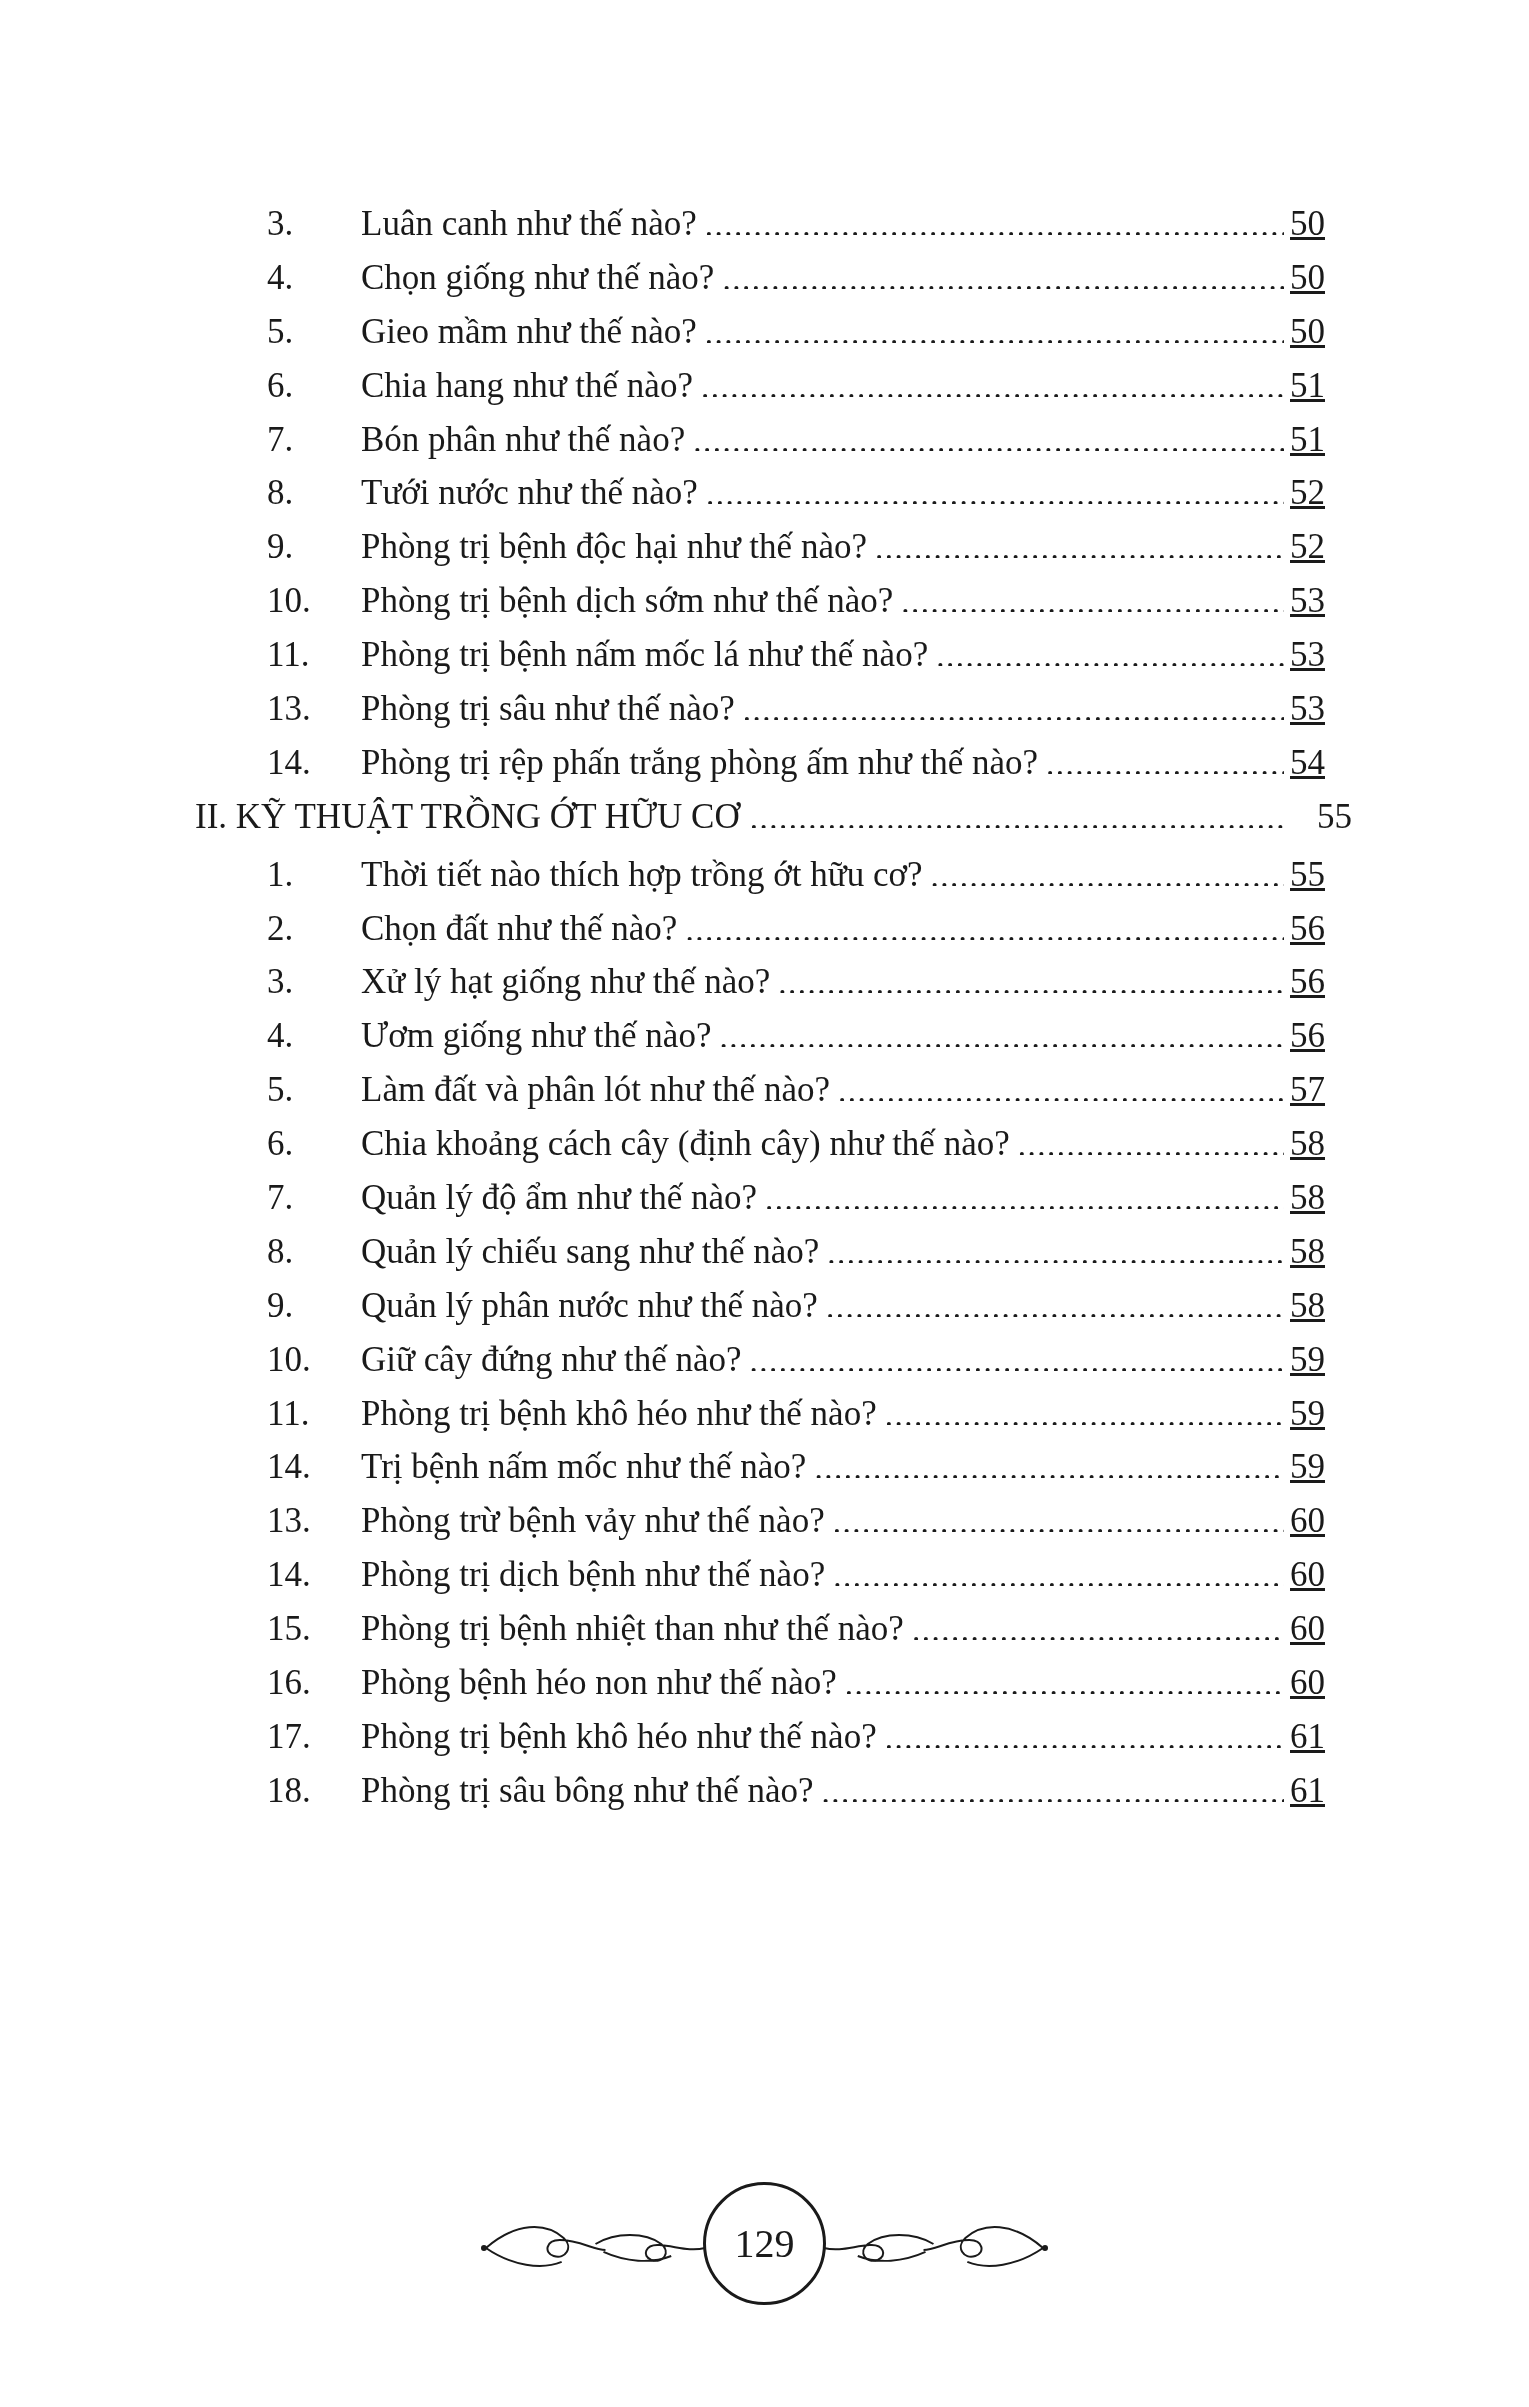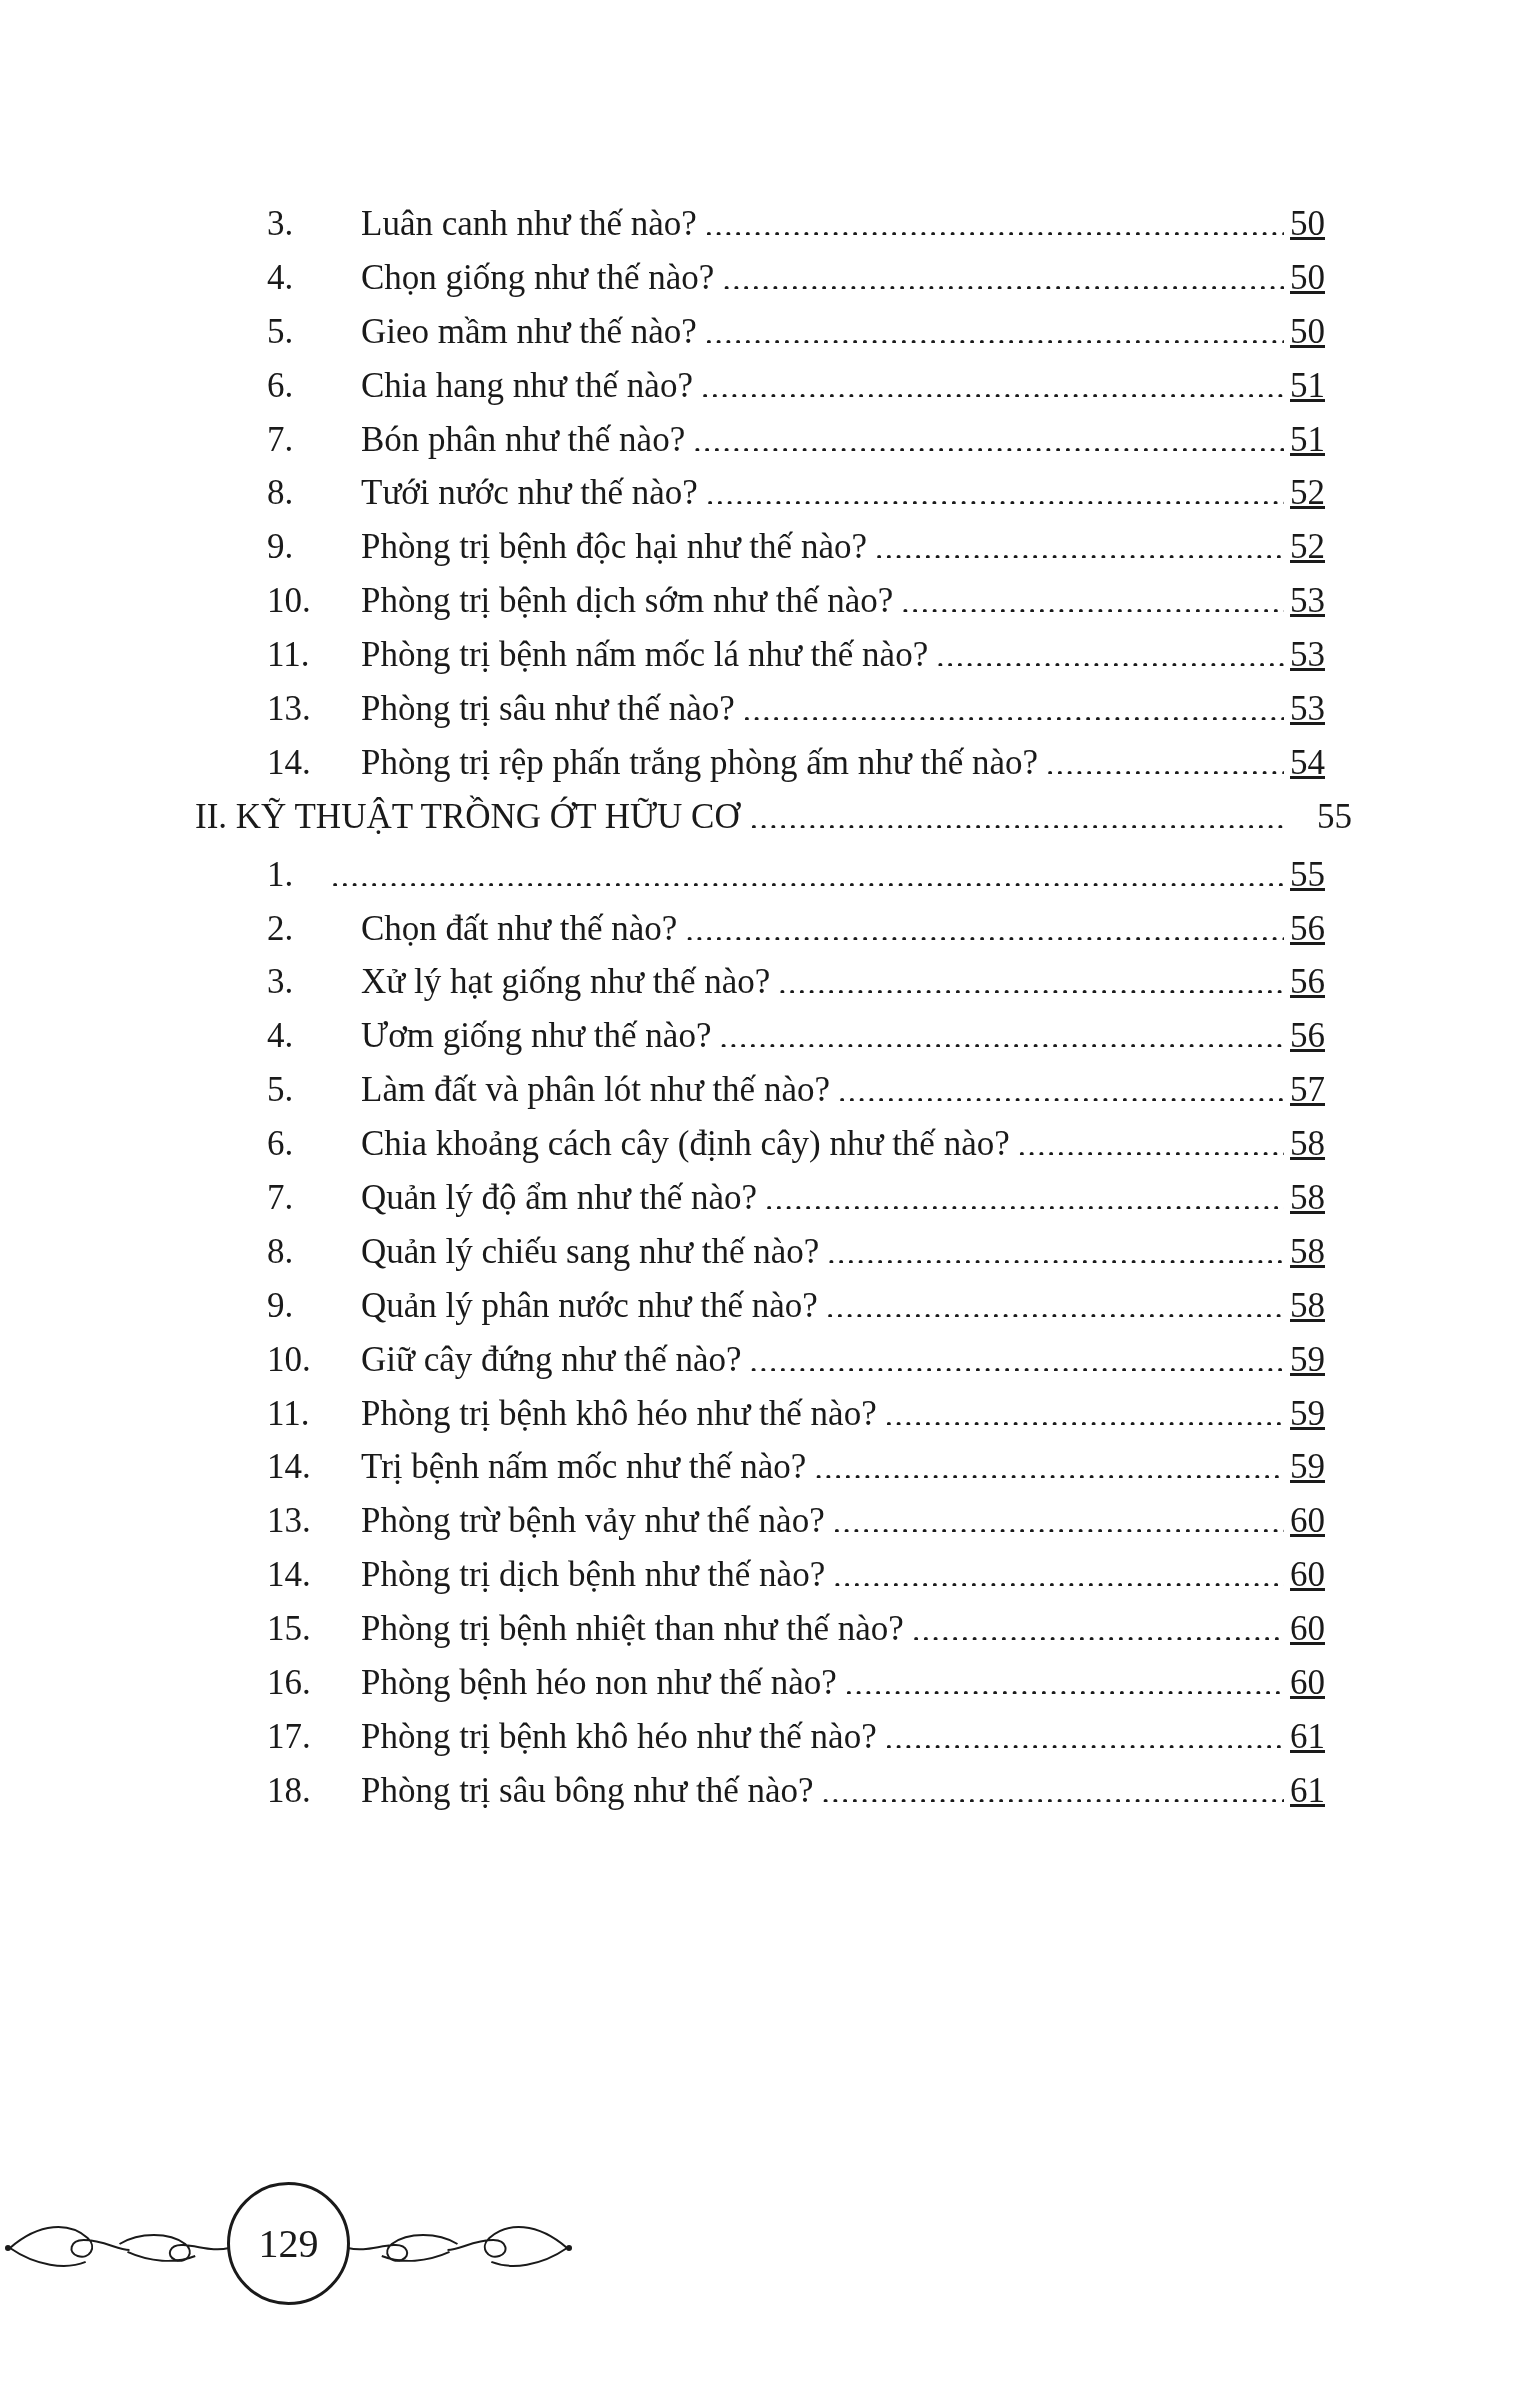--- a/index.html
+++ b/index.html
@@ -118,21 +118,21 @@
 
   
   .footer {
     position: absolute;
     left: 0;
     right: 0;
     top: 2169px;
     height: 149px;
     display: flex;
     align-items: center;
-    justify-content: flex-start;
+    justify-content: center;
   }
 
   .footer-inner {
     position: relative;
     width: 577px;
     height: 129px;
     display: flex;
     align-items: center;
     justify-content: center;
   }
@@ -236,20 +236,21 @@
     </div>
 
     <div class="section-entry">
       <span class="title">II. KỸ THUẬT TRỒNG ỚT HỮU CƠ</span>
       <span class="leader"></span>
       <span class="page-num">55</span>
     </div>
 
     <div class="entry">
       <span class="num">1.</span>
+      <span class="title">Thời tiết nào thích hợp trồng ớt hữu cơ?</span>
       <span class="leader"></span>
       <span class="page-num">55</span>
     </div>
     <div class="entry">
       <span class="num">2.</span>
       <span class="title">Chọn đất như thế nào?</span>
       <span class="leader"></span>
       <span class="page-num">56</span>
     </div>
     <div class="entry">

